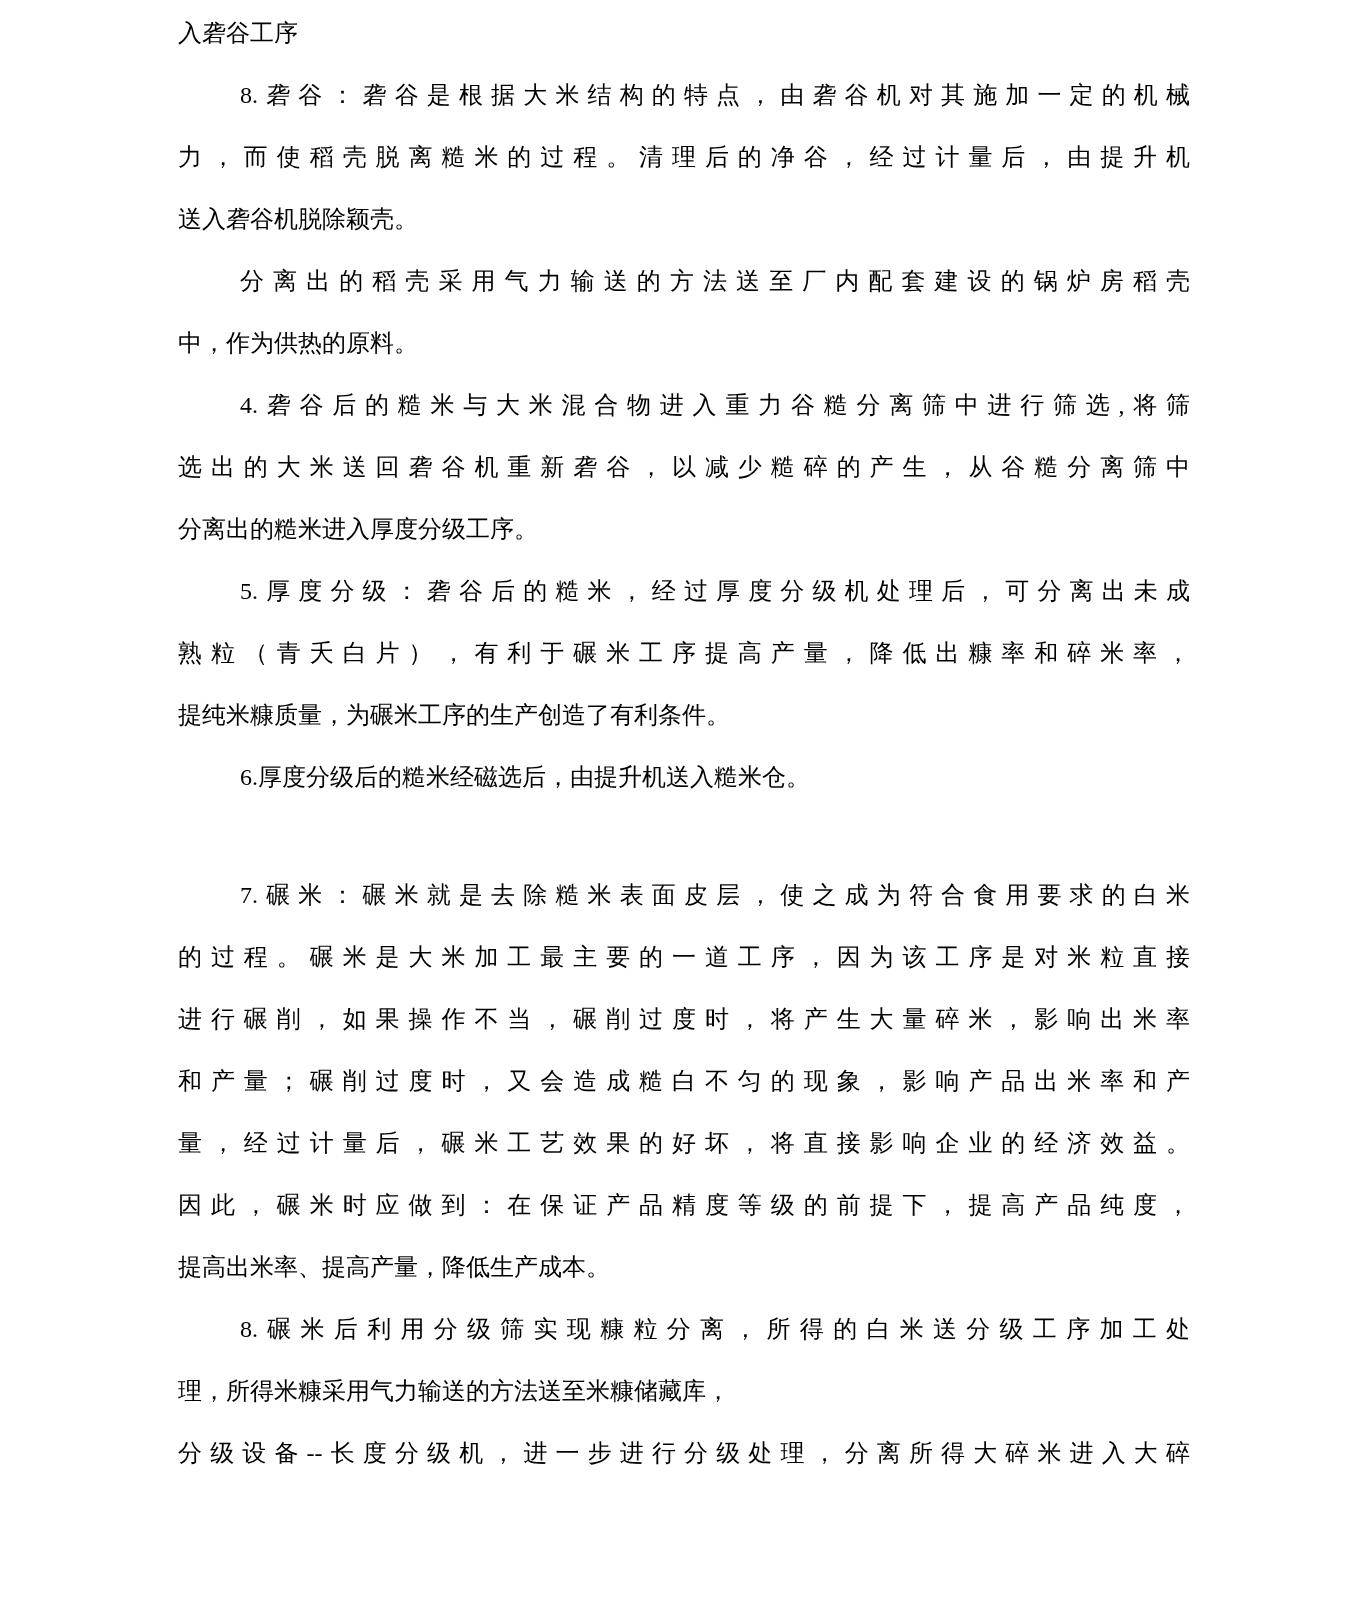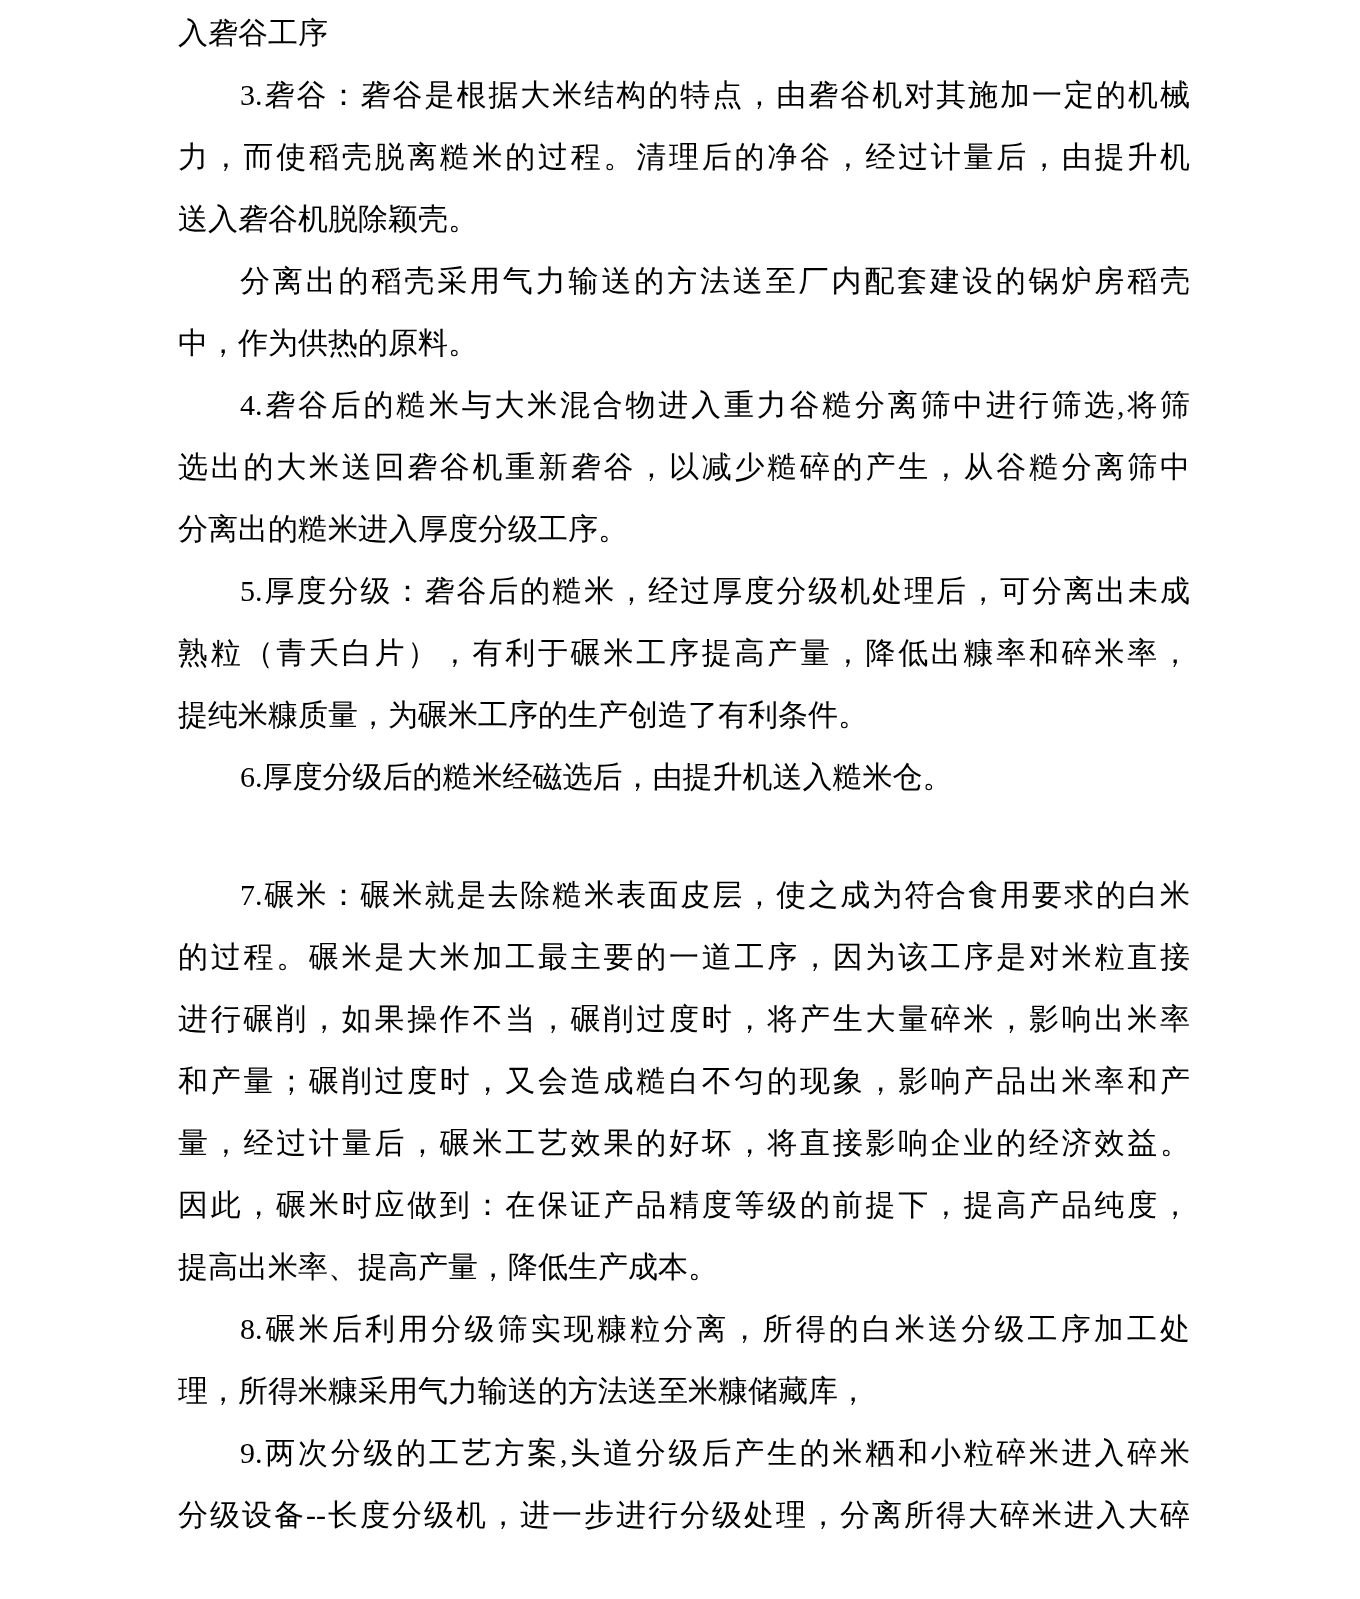--- a/index.html
+++ b/index.html
@@ -13,21 +13,21 @@
     overflow: hidden;
   }
   .page {
     box-sizing: border-box;
     width: 1360px;
     height: 1599px;
     padding: 2px 170px 0 178px;
     background: #ffffff;
     color: #000000;
     font-family: "Liberation Serif", "DejaVu Serif", serif;
-    font-size: 30px;
+    font-size: 24px;
     font-weight: 400;
   }
   .line {
     height: 62px;
     line-height: 62px;
     overflow: visible;
   }
   .justify {
     text-align: justify;
     text-align-last: justify;
@@ -41,21 +41,21 @@
   }
   .spacer {
     height: 56px;
   }
 </style>
 </head>
 <body>
 
 <div class="page">
   <div class="line left">入砻谷工序</div>
-  <div class="line justify indent">3.砻谷：砻谷是根据大米结构的特点，由砻谷机对其施加一定的机械</div>
+  <div class="line justify indent">8.砻谷：砻谷是根据大米结构的特点，由砻谷机对其施加一定的机械</div>
   <div class="line justify">力，而使稻壳脱离糙米的过程。清理后的净谷，经过计量后，由提升机</div>
   <div class="line left">送入砻谷机脱除颖壳。</div>
   <div class="line justify indent">分离出的稻壳采用气力输送的方法送至厂内配套建设的锅炉房稻壳</div>
   <div class="line left">中，作为供热的原料。</div>
   <div class="line justify indent">4.砻谷后的糙米与大米混合物进入重力谷糙分离筛中进行筛选,将筛</div>
   <div class="line justify">选出的大米送回砻谷机重新砻谷，以减少糙碎的产生，从谷糙分离筛中</div>
   <div class="line left">分离出的糙米进入厚度分级工序。</div>
   <div class="line justify indent">5.厚度分级：砻谷后的糙米，经过厚度分级机处理后，可分离出未成</div>
   <div class="line justify">熟粒（青夭白片），有利于碾米工序提高产量，降低出糠率和碎米率，</div>
   <div class="line left">提纯米糠质量，为碾米工序的生产创造了有利条件。</div>
@@ -63,15 +63,14 @@
   <div class="spacer"></div>
   <div class="line justify indent">7.碾米：碾米就是去除糙米表面皮层，使之成为符合食用要求的白米</div>
   <div class="line justify">的过程。碾米是大米加工最主要的一道工序，因为该工序是对米粒直接</div>
   <div class="line justify">进行碾削，如果操作不当，碾削过度时，将产生大量碎米，影响出米率</div>
   <div class="line justify">和产量；碾削过度时，又会造成糙白不匀的现象，影响产品出米率和产</div>
   <div class="line justify">量，经过计量后，碾米工艺效果的好坏，将直接影响企业的经济效益。</div>
   <div class="line justify">因此，碾米时应做到：在保证产品精度等级的前提下，提高产品纯度，</div>
   <div class="line left">提高出米率、提高产量，降低生产成本。</div>
   <div class="line justify indent">8.碾米后利用分级筛实现糠粒分离，所得的白米送分级工序加工处</div>
   <div class="line left">理，所得米糠采用气力输送的方法送至米糠储藏库，</div>
-  <div class="line justify indent">9.两次分级的工艺方案,头道分级后产生的米粞和小粒碎米进入碎米</div>
   <div class="line justify">分级设备--长度分级机，进一步进行分级处理，分离所得大碎米进入大碎</div>
 </div>
 
 </body></html>

